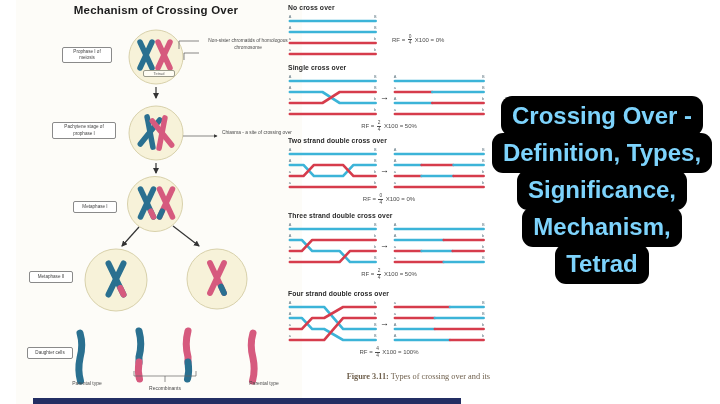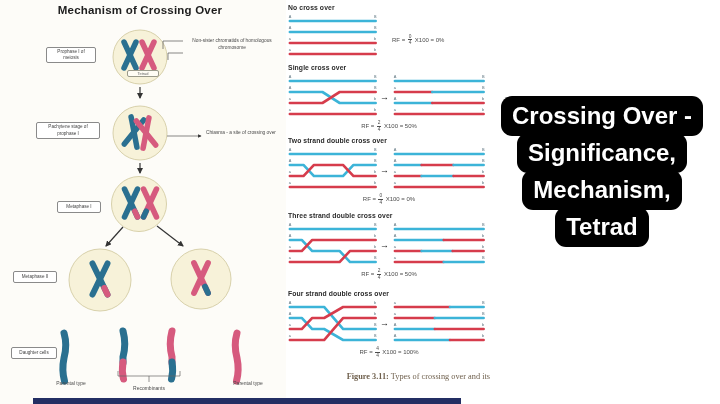--- a/index.html
+++ b/index.html
@@ -1,20 +1,20 @@
 <!DOCTYPE html>
 <html><head>
 <meta charset="utf-8">
 <style>
   html,body{margin:0;padding:0;background:#fff;}
   .stage{position:relative;width:720px;height:404px;background:#ffffff;overflow:hidden;
          font-family:"Liberation Sans",sans-serif;}
 
   
-  .left-panel{position:absolute;left:0;top:0;width:286px;height:404px;background:#fdfcf8;}
+  .left-panel{position:absolute;left:16px;top:0;width:286px;height:404px;background:#fdfcf8;}
   .left-panel svg{position:absolute;left:0;top:0;}
   .mech-title{position:absolute;left:38px;top:4px;width:204px;text-align:center;
               font-weight:bold;font-size:11.5px;color:#1d1d1d;letter-spacing:.2px;}
   .stage-box{position:absolute;background:#fff;border:1px solid #8a8a8a;border-radius:2px;
              font-size:4.6px;color:#444;text-align:center;display:flex;align-items:center;
              justify-content:center;line-height:1.35;padding:1px 2px;box-sizing:border-box;}
   .annot{position:absolute;font-size:4.8px;color:#4a4a4a;text-align:center;line-height:1.4;}
   .tiny-box{position:absolute;background:#fffdf4;border:0.5px solid #9a9a8a;border-radius:2px;
             font-size:4px;color:#666;text-align:center;padding:0 2px;}
   .bottom-label{position:absolute;font-size:5px;color:#4a4a4a;text-align:center;}
@@ -38,21 +38,21 @@
   .rf.side{position:absolute;left:104px;top:30px;height:auto;}
   .frac{display:inline-flex;flex-direction:column;align-items:center;font-size:4.8px;line-height:1.1;}
   .frac .num{border-bottom:0.5px solid #4c4c4c;padding:0 1px;}
   .caption{margin-top:13px;text-align:right;font-family:"Liberation Serif",serif;
            font-size:8.3px;color:#6e5f4c;line-height:1.45;}
   .caption b{font-weight:bold;}
 
   
   .title-card{position:absolute;left:484px;top:96px;width:236px;display:flex;
               flex-direction:column;align-items:center;}
-  .title-card span{display:inline-block;background:#000;color:#ffffff;font-weight:bold;
+  .title-card span{display:inline-block;background:#000;color:#7dd3fc;font-weight:bold;
                    font-size:24px;line-height:30px;padding:5px 11px;border-radius:11px;
                    margin-top:-3px;white-space:nowrap;text-align:center;}
   .title-card span:first-child{margin-top:0;}
 
   
   .footer-bar{position:absolute;left:33px;top:398px;width:428px;height:6px;background:#232e63;}
 </style>
 </head>
 <body>
 
@@ -369,19 +369,20 @@
       </div>
     </section>
 
     <div class="caption">
       <div><b>Figure 3.11:</b><span> Types of crossing over and its</span></div>
     </div>
   </div>
 
   <div class="title-card">
     <span>Crossing Over -</span>
+    <span>Definition, Types,</span>
     <span>Significance,</span>
     <span>Mechanism,</span>
     <span>Tetrad</span>
   </div>
 
   <div class="footer-bar"></div>
 </div>
 
 </body></html>

